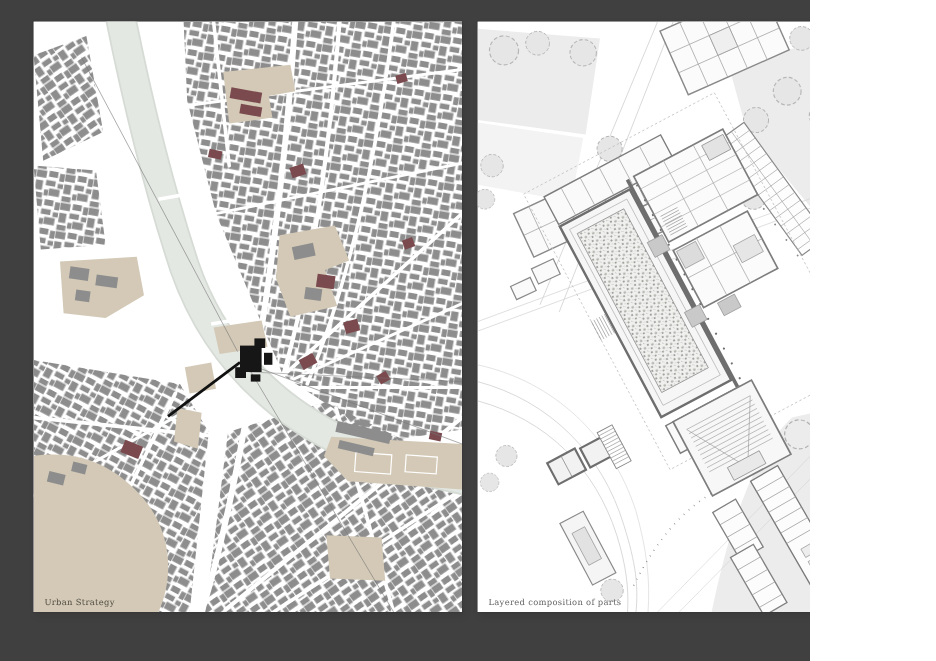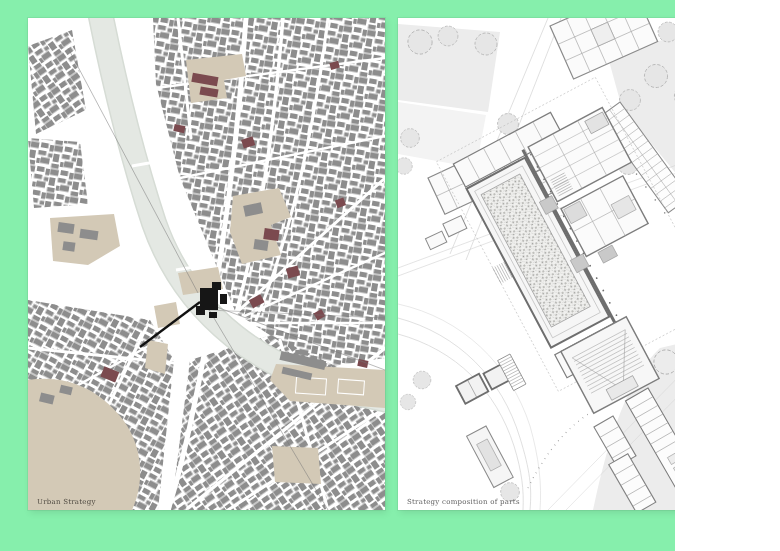--- a/index.html
+++ b/index.html
@@ -1,16 +1,16 @@
 <!DOCTYPE html>
 <html><head>
 <meta charset="utf-8">
 <style>
   html,body{margin:0;padding:0;background:#ffffff;}
-  .canvas{position:relative;width:675px;height:551px;background:#86efac;overflow:hidden;
+  .canvas{position:relative;width:675px;height:551px;background:#404040;overflow:hidden;
           font-family:"DejaVu Serif", serif;}
   .panel{position:absolute;top:18px;width:357px;height:492px;background:#ffffff;
          box-shadow:0 0 0 1px rgba(0,0,0,0.05), 2px 3px 7px rgba(0,0,0,0.09);overflow:hidden;}
   .panel-left{left:28px;}
   .panel-right{left:398px;}
   .panel svg{display:block;width:357px;height:492px;}
   .caption{position:absolute;left:9px;bottom:4px;font-size:7px;letter-spacing:.25px;line-height:1;}
   .caption-left{color:#4f4a41;}
   .caption-right{color:#636363;}
 </style>
@@ -375,16 +375,16 @@
           </g>
         </g>
         <path d="M288,478 l8,-6 l5,6 l-4,4 l4,5 l-9,3 Z" fill="#f2f2f2" stroke="#8a8a8a" stroke-width="0.8"></path>
       </g>
 
       <g transform="translate(300,212) rotate(-14)">
         <rect x="0" y="0" width="52" height="52" fill="#e9e9e9" stroke="#9a9a9a" stroke-width="1.2" stroke-dasharray="1.5 2.4"></rect>
         <rect x="14" y="14" width="26" height="20" fill="#ffffff" stroke="#adadad" stroke-width="0.6"></rect>
       </g>
     </svg>
-    <div class="caption caption-right">Strategy composition of parts</div>
+    <div class="caption caption-right">Layered composition of parts</div>
   </div>
 
 </div>
 
 </body></html>

